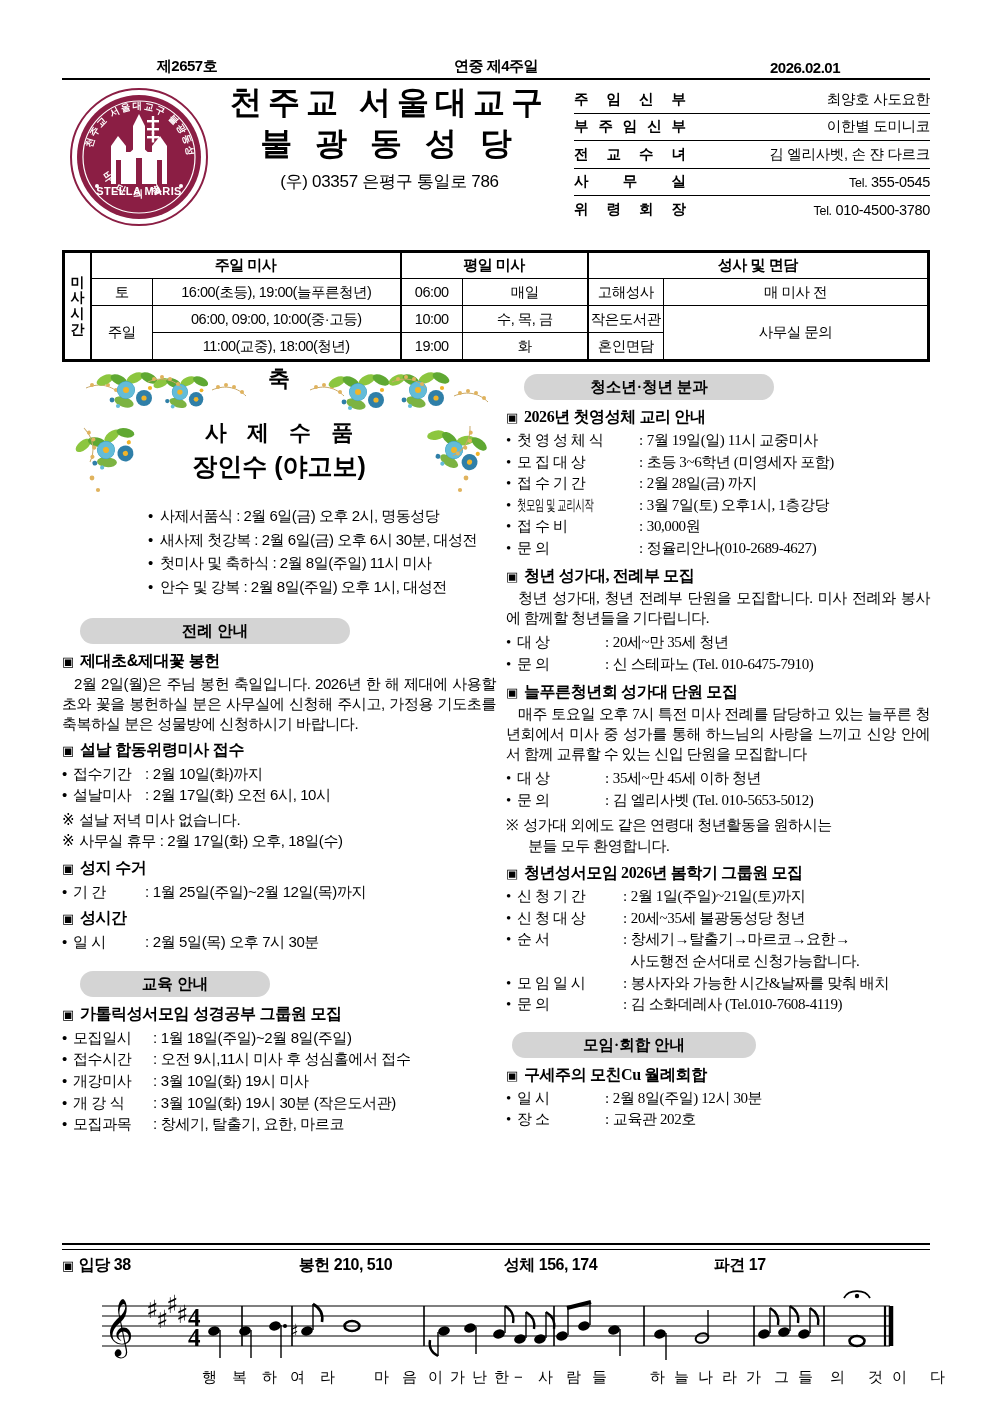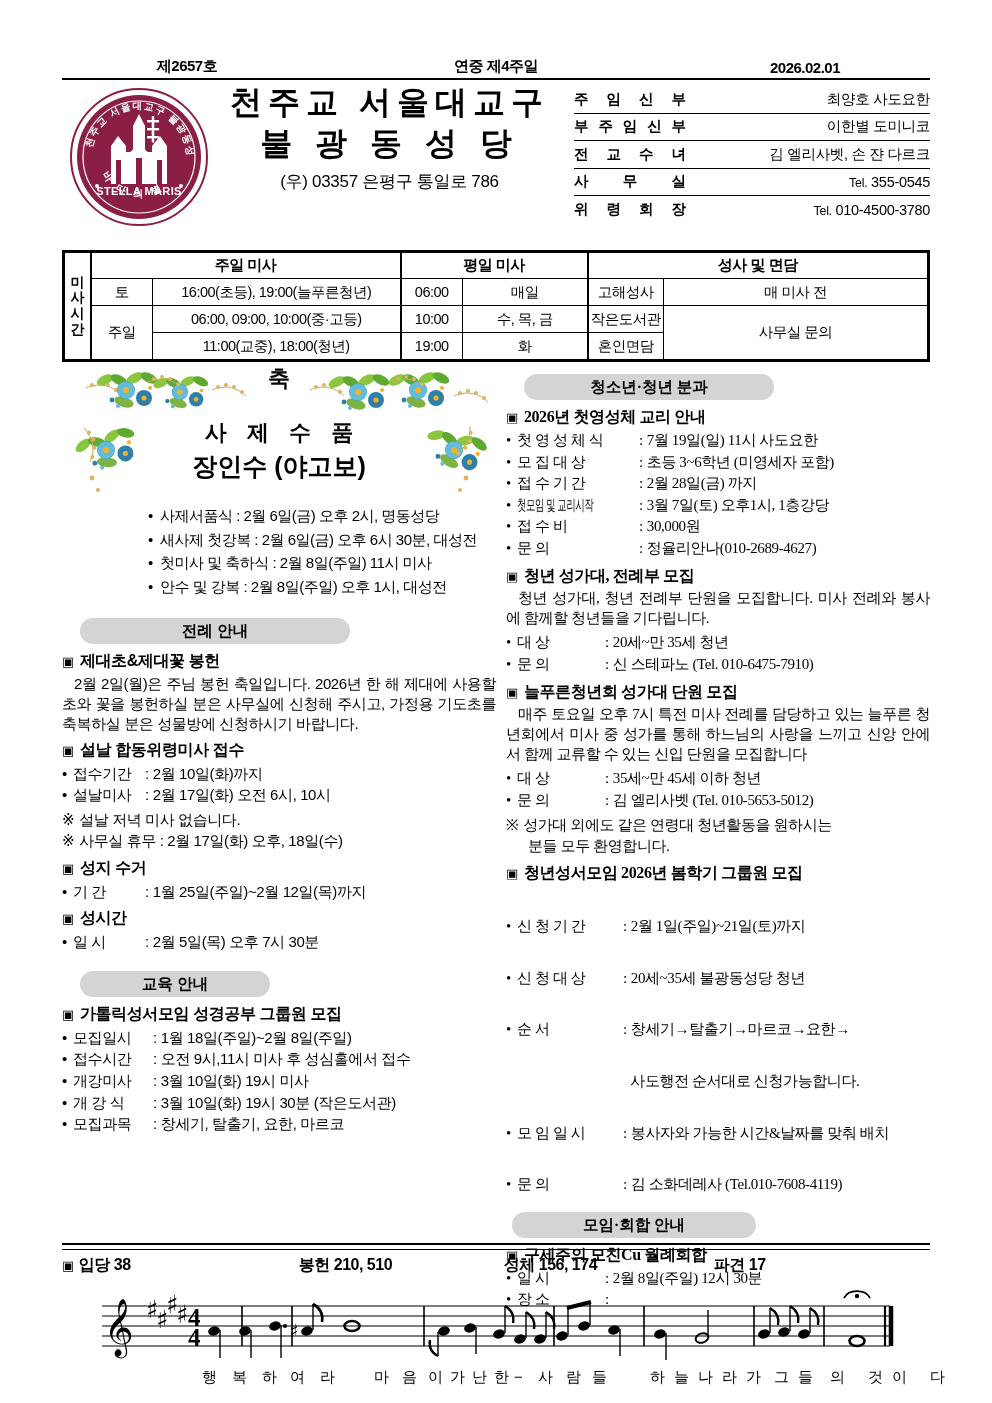--- a/index.html
+++ b/index.html
@@ -72,21 +72,21 @@
 
   ul.bl { list-style:none; margin:0 0 3px 0; padding:0; }
   ul.bl li { font-size:15px; line-height:1.44; letter-spacing:-0.4px; display:flex; align-items:baseline; }
   ul.bl li .dot { width:11px; flex:none; }
   ul.bl li .k { flex:none; display:flex; justify-content:space-between; }
   ul.bl li .sep { flex:none; padding:0 4px 0 2px; }
   ul.bl li .v { flex:1; }
   .k.w70 { width:70px; }
   .k.w78 { width:78px; }
   .k.w86 { width:86px; }
-  .k.w104 { width:104px;margin-top:30px; }
+  .k.w104 { width:104px; }
   .k.w120 { width:120px; }
   .k.plain { display:block; }
   .note { font-size:15px; line-height:1.42; letter-spacing:-0.4px; display:flex; }
   .note .m { flex:none; padding-right:5px; }
   .note .cont { padding-left:22px; }
   .tel { font-size:13px; }
   .squish { display:inline-block; transform:scaleX(0.62); transform-origin:left center; white-space:nowrap; }
 
   
   .floral { position:relative; width:434px; height:250px; margin-bottom:2px; }
@@ -447,21 +447,21 @@
 
     <div class="ihead">
       <span class="bx">▣</span>
       <span>2026년 첫영성체 교리 안내</span>
     </div>
     <ul class="bl">
       <li>
           <span class="dot">•</span>
           <span class="k plain w120">첫 영 성 체 식</span>
           <span class="sep">:</span>
-          <span class="v">7월 19일(일) 11시 사도요한</span>
+          <span class="v">7월 19일(일) 11시 교중미사</span>
         </li>
       <li>
           <span class="dot">•</span>
           <span class="k plain w120">모  집  대  상</span>
           <span class="sep">:</span>
           <span class="v">초등 3~6학년 (미영세자 포함)</span>
         </li>
       <li>
           <span class="dot">•</span>
           <span class="k plain w120">접  수  기  간</span>
@@ -589,20 +589,21 @@
       <li>
           <span class="dot">•</span>
           <span class="k plain w86">일     시</span>
           <span class="sep">:</span>
           <span class="v">2월 8일(주일) 12시 30분</span>
         </li>
       <li>
           <span class="dot">•</span>
           <span class="k plain w86">장     소</span>
           <span class="sep">:</span>
+          <span class="v">교육관 202호</span>
         </li>
     </ul>
   </div>
 
   <div class="hrule1"></div>
   <div class="hrule2"></div>
   <div class="hymnnums">
     <span class="bx">▣</span>
     <span class="n hn1"><span>입당</span> <span>38</span></span>
     <span class="n hn2"><span>봉헌</span> <span>210, 510</span></span>

